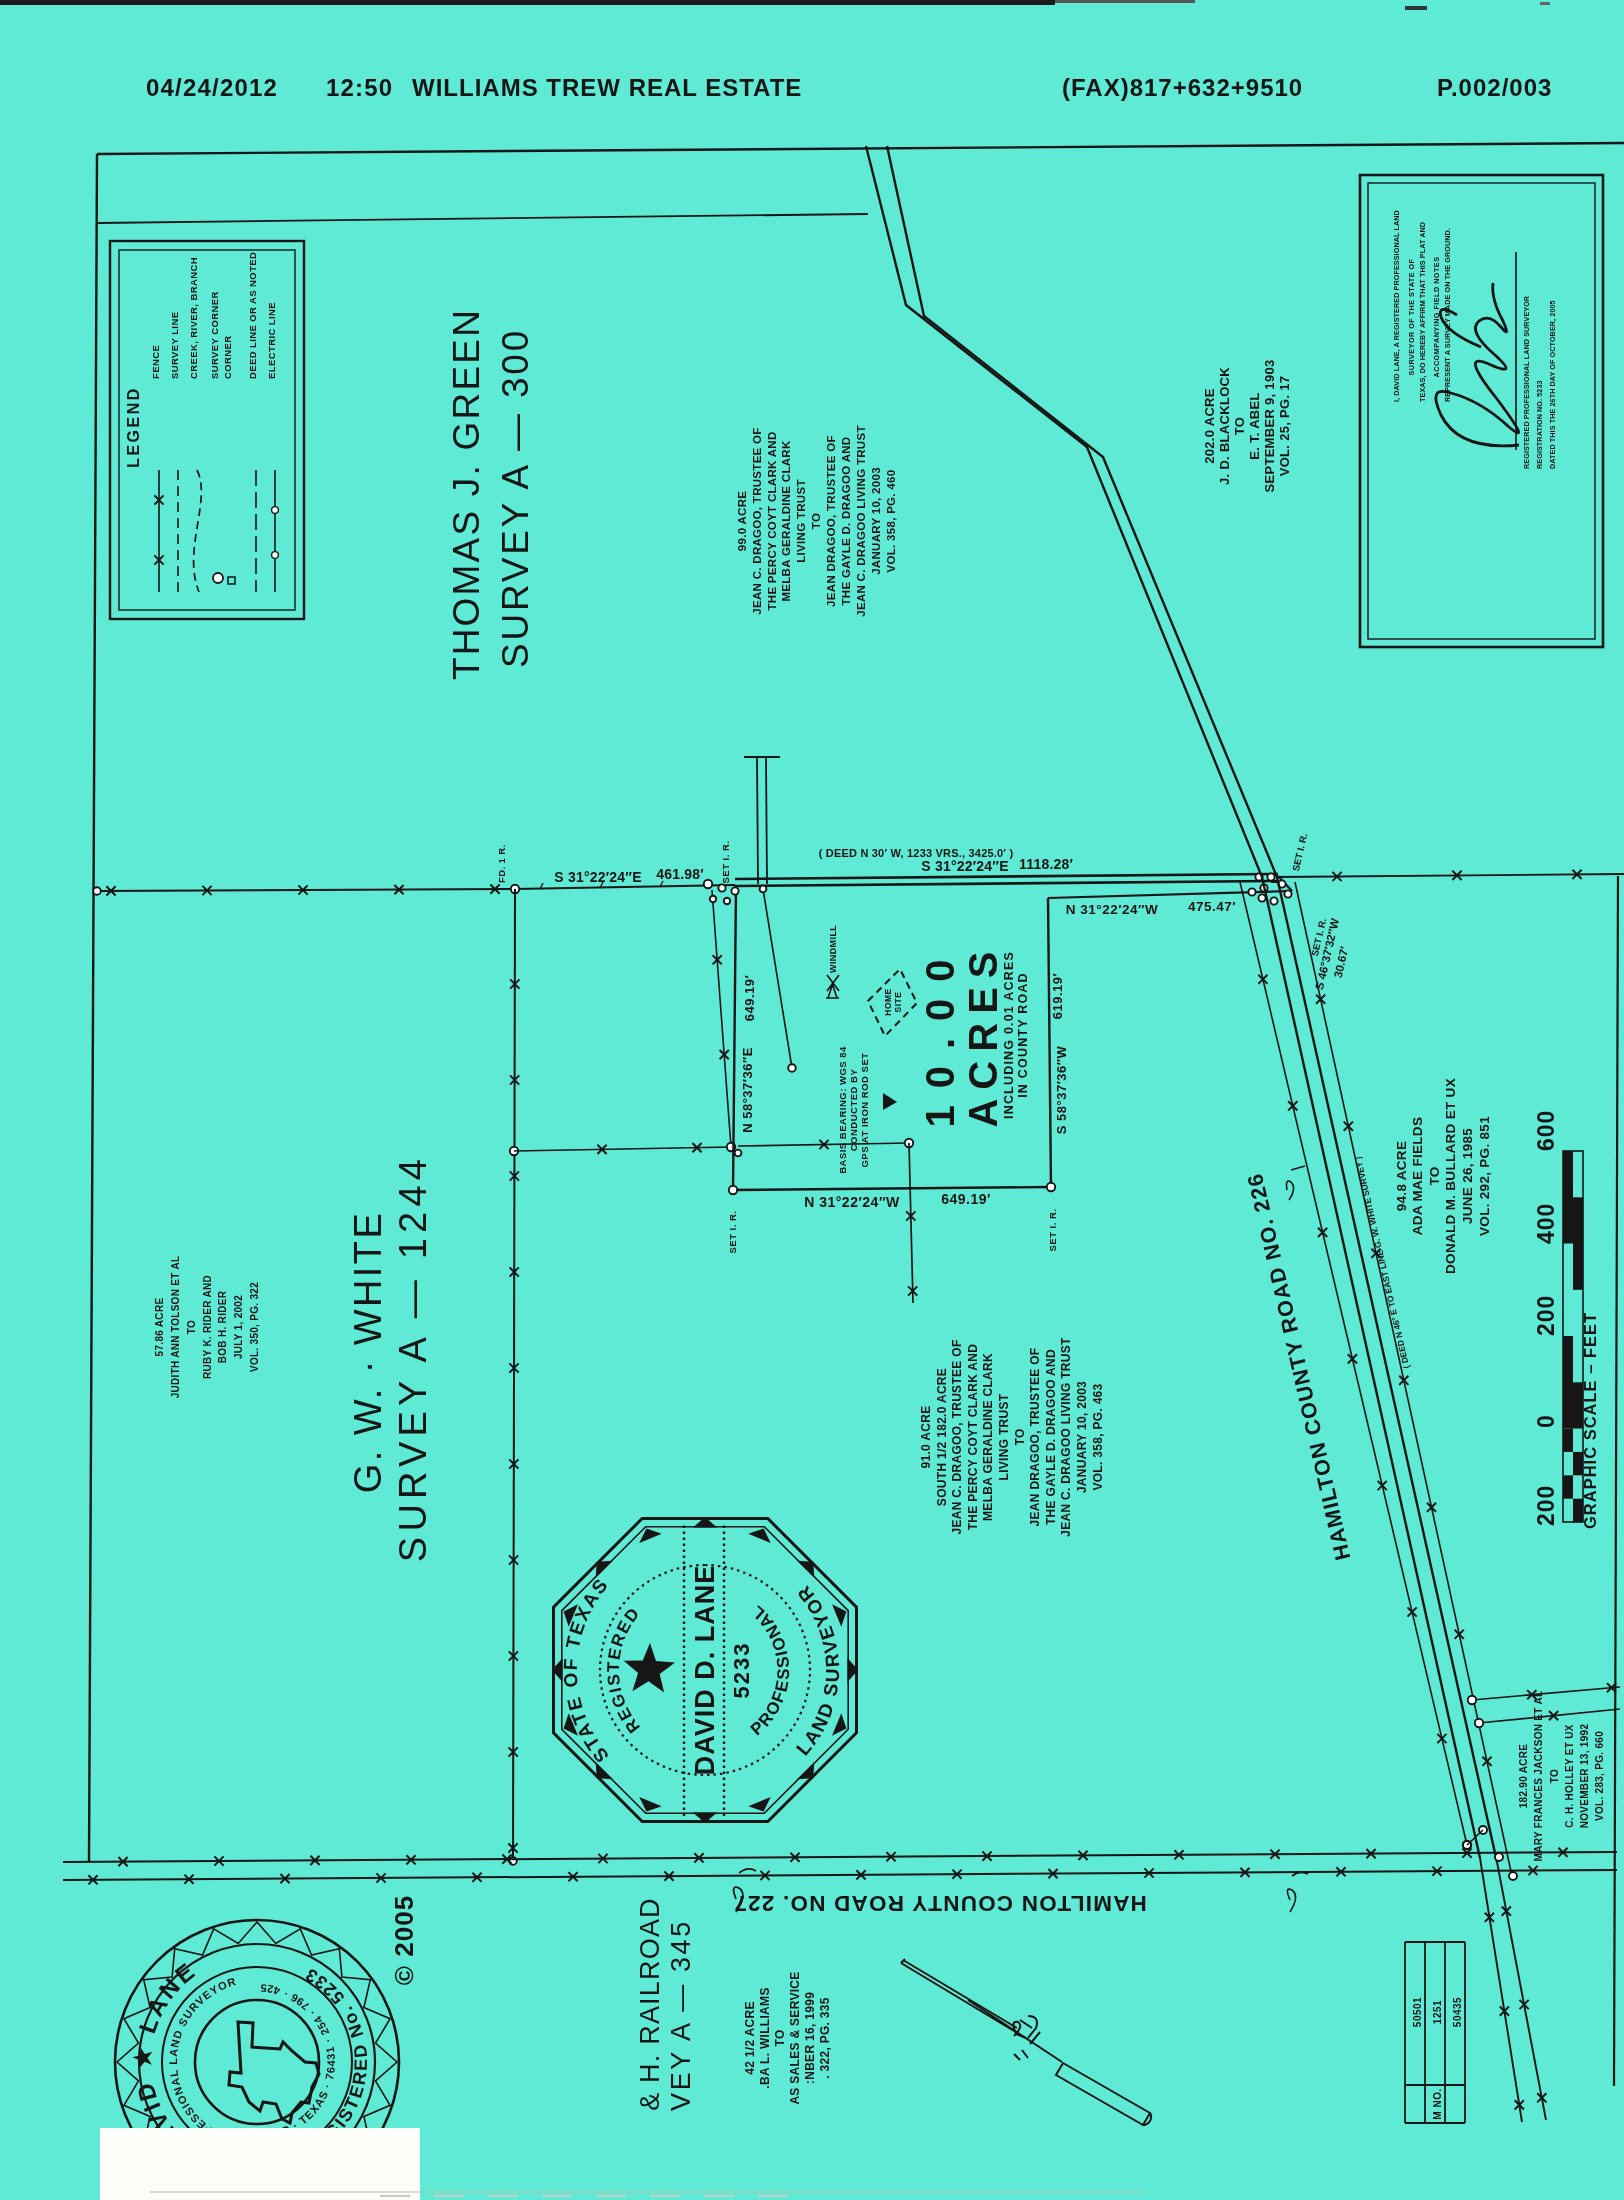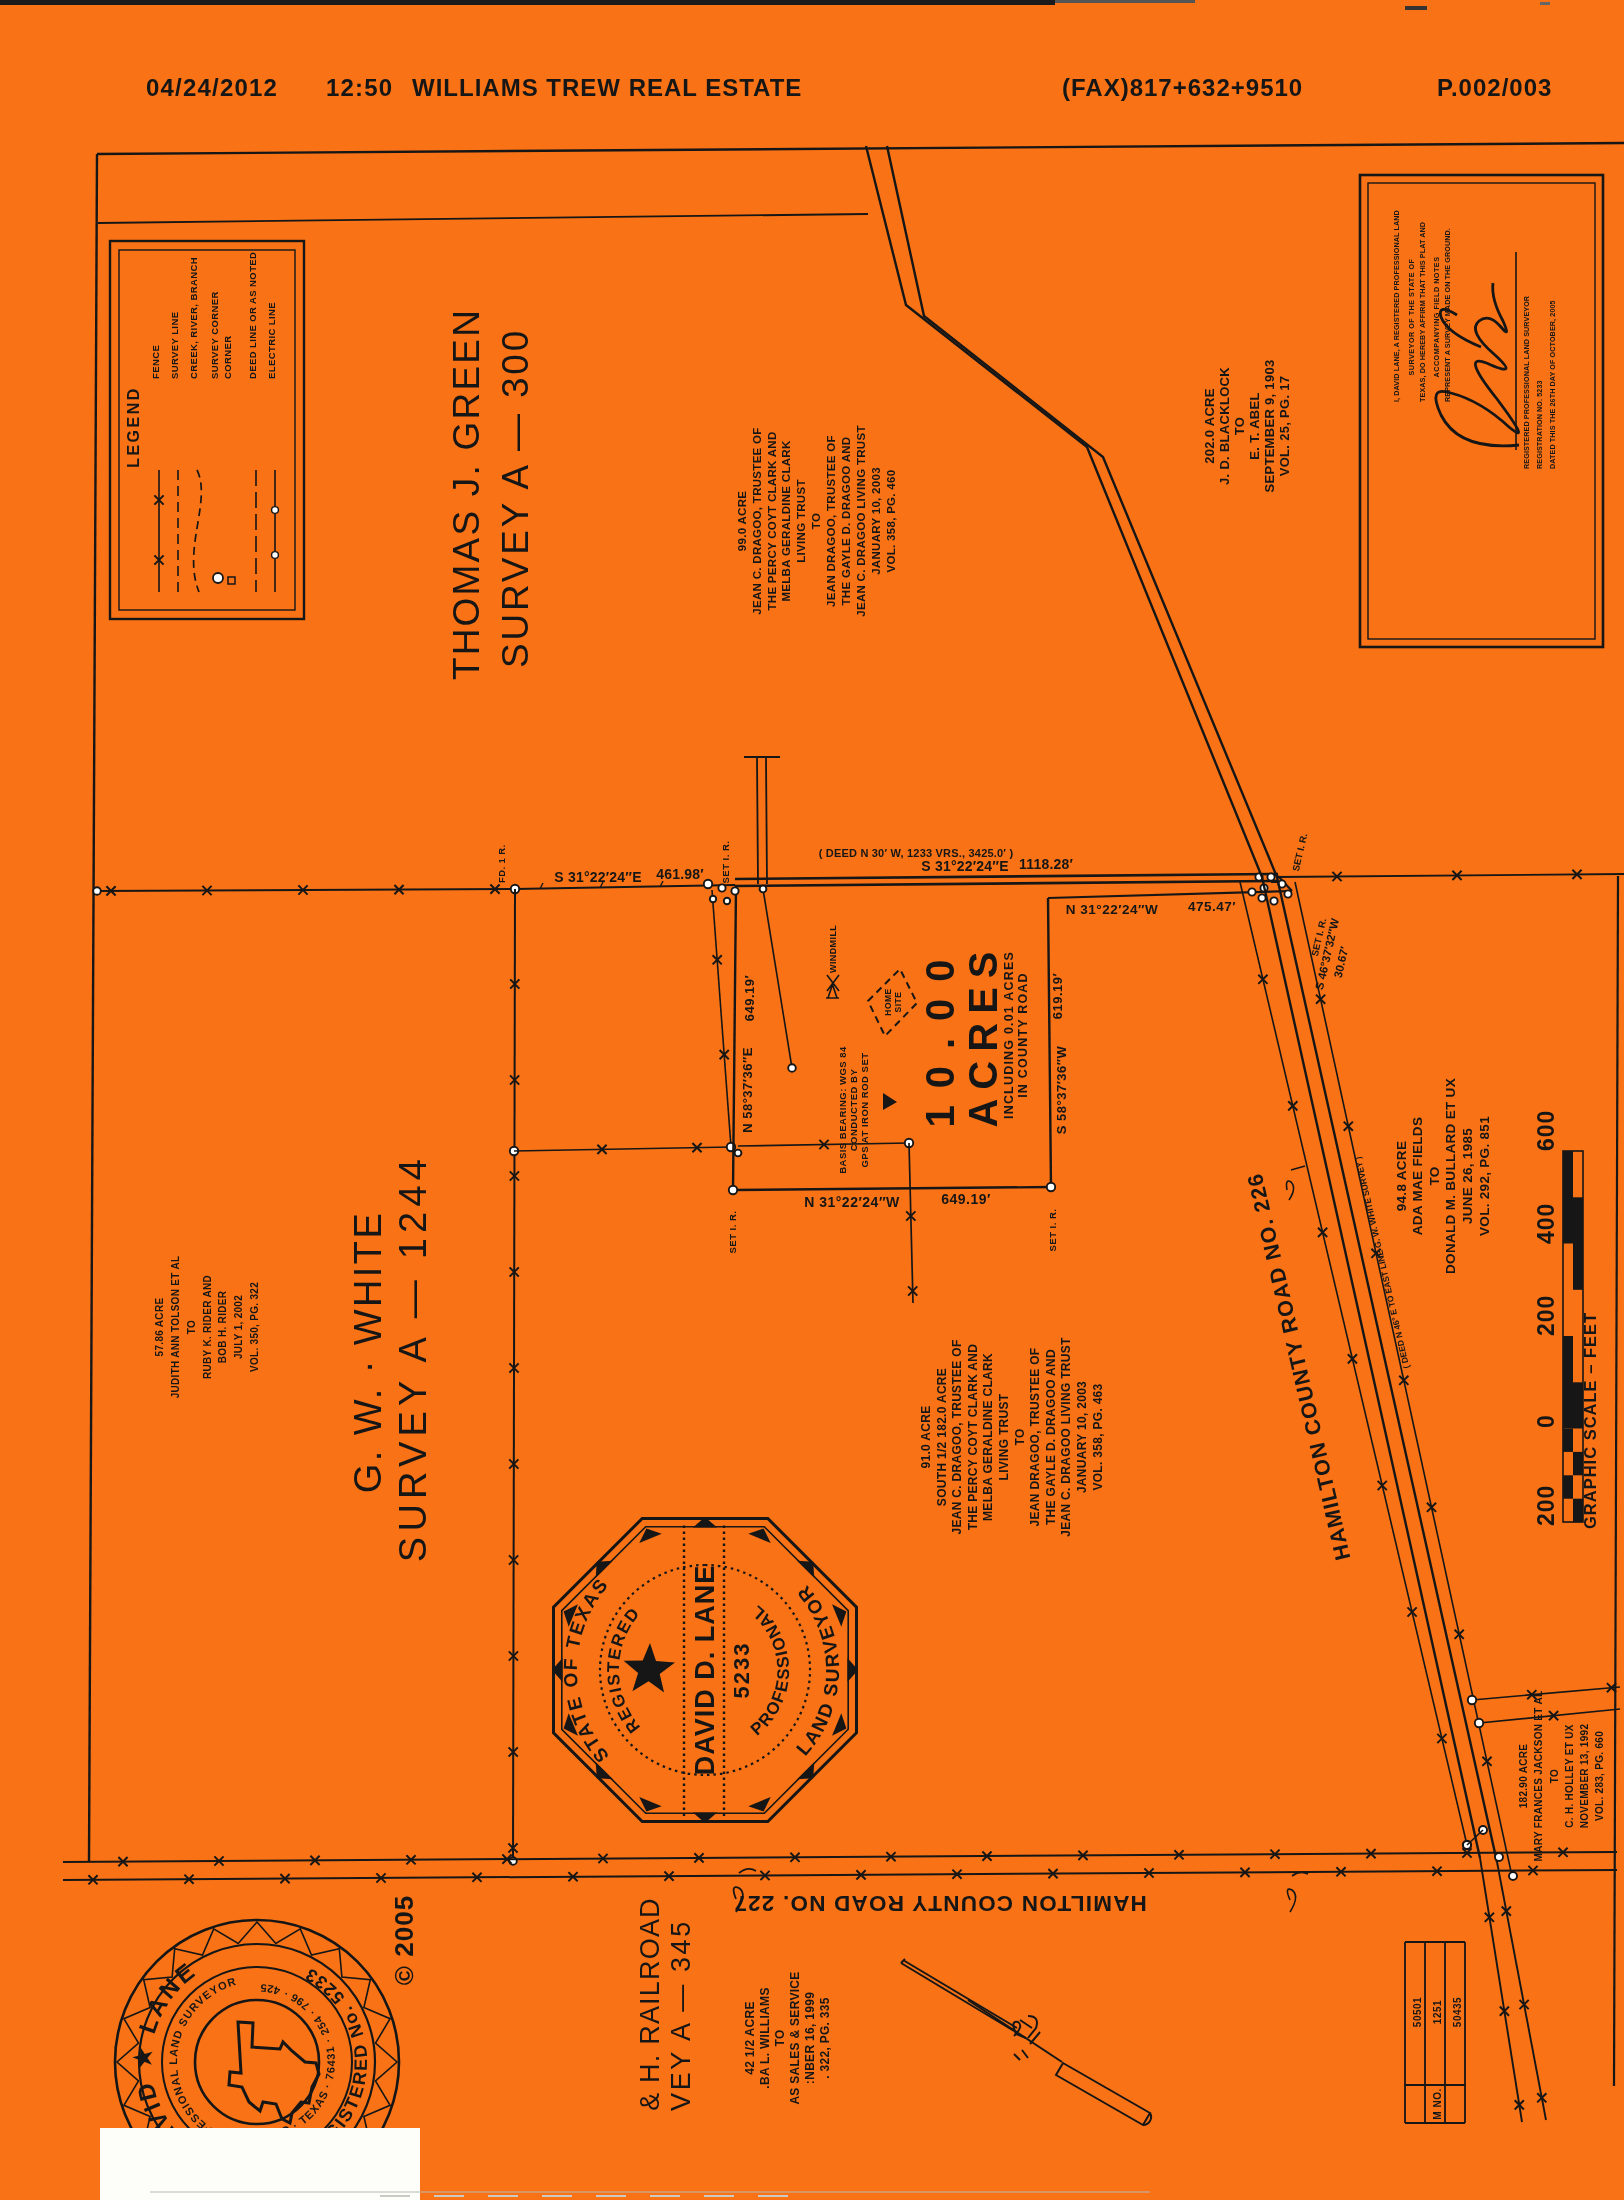--- a/index.html
+++ b/index.html
@@ -1,12 +1,12 @@
 <!DOCTYPE html>
-<html><head><meta charset="utf-8"><style>html,body{margin:0;padding:0;background:#e8e8e4;}*{font-family:"Liberation Sans",sans-serif;}#page{width:1624px;height:2200px;background:#f97316;position:relative;overflow:hidden;}svg text{fill:#161616;}</style></head><body>
+<html><head><meta charset="utf-8"><style>html,body{margin:0;padding:0;background:#e8e8e4;}*{font-family:"Liberation Sans",sans-serif;}#page{width:1624px;height:2200px;background:#5eead4;position:relative;overflow:hidden;}svg text{fill:#161616;}</style></head><body>
 <div id="page">
 <svg width="1624" height="2200" viewBox="0 0 1624 2200" xmlns="http://www.w3.org/2000/svg">
 
 <rect x="0" y="0" width="1055" height="5" fill="#1b1b1b"></rect>
       <rect x="1055" y="0" width="140" height="3" fill="#555"></rect>
 <rect x="1405" y="6" width="22" height="4" fill="#333"></rect>
       <rect x="1540" y="2" width="10" height="3" fill="#666"></rect>
 
 <text x="146.0" y="96.0" font-size="24.0" font-weight="bold" text-anchor="start" letter-spacing="1.20" fill="#161616">04/24/2012</text>
 

